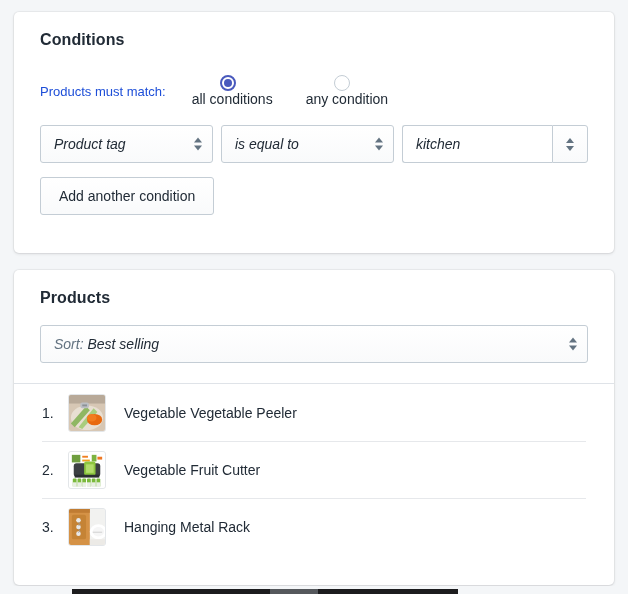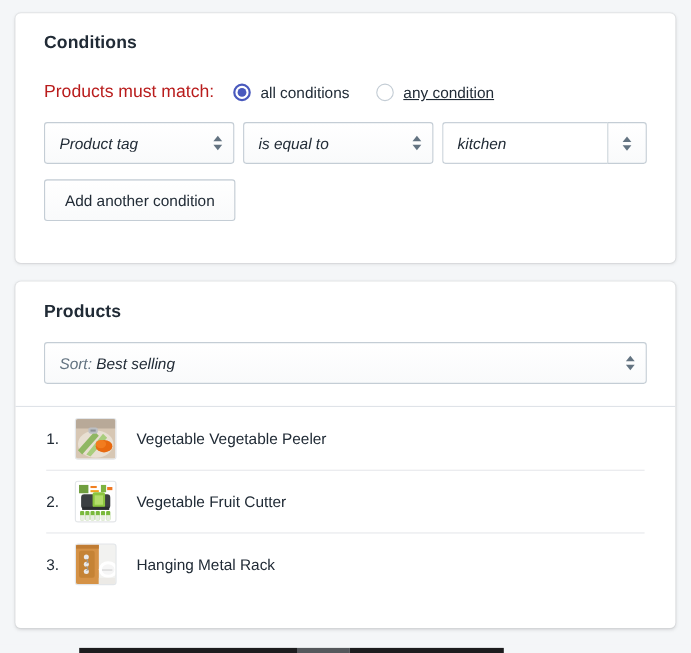--- a/index.html
+++ b/index.html
@@ -35,32 +35,33 @@
     line-height: 1.2;
   }
 
   
   .match-row {
     display: flex;
     align-items: center;
     margin-bottom: 18px;
   }
   .match-label {
-    font-size: 16px;
-    color: #b91c1c;
+    font-size: 13px;
+    color: #1d4ed8;
     margin-right: 17px;
     white-space: nowrap;
   }
   .radio-opt {
     display: flex;
     align-items: center;
     margin-right: 24px;
     cursor: pointer;
-  }
-  .radio-opt:last-child { margin-right: 0; text-decoration: underline; }
+    flex-direction: column;
+  }
+  .radio-opt:last-child { margin-right: 0; }
   .radio-mark {
     width: 16px; height: 16px;
     border-radius: 50%;
     border: 1px solid #c4cdd5;
     background: #fff;
     flex: 0 0 auto;
     position: relative;
   }
   .radio-opt.checked .radio-mark {
     border-color: #4959bd;

